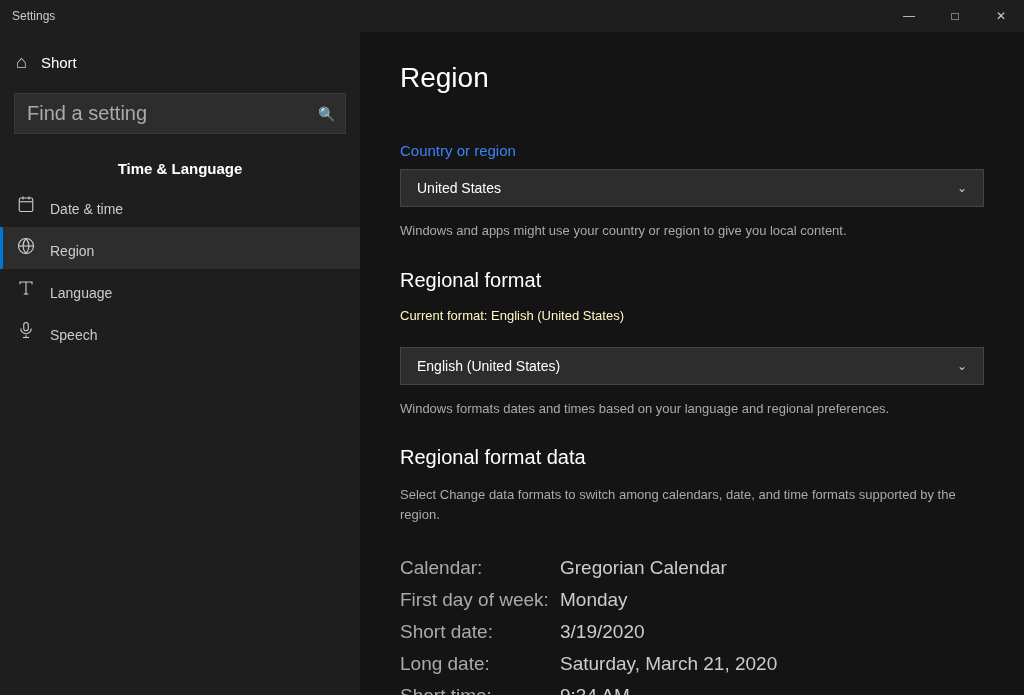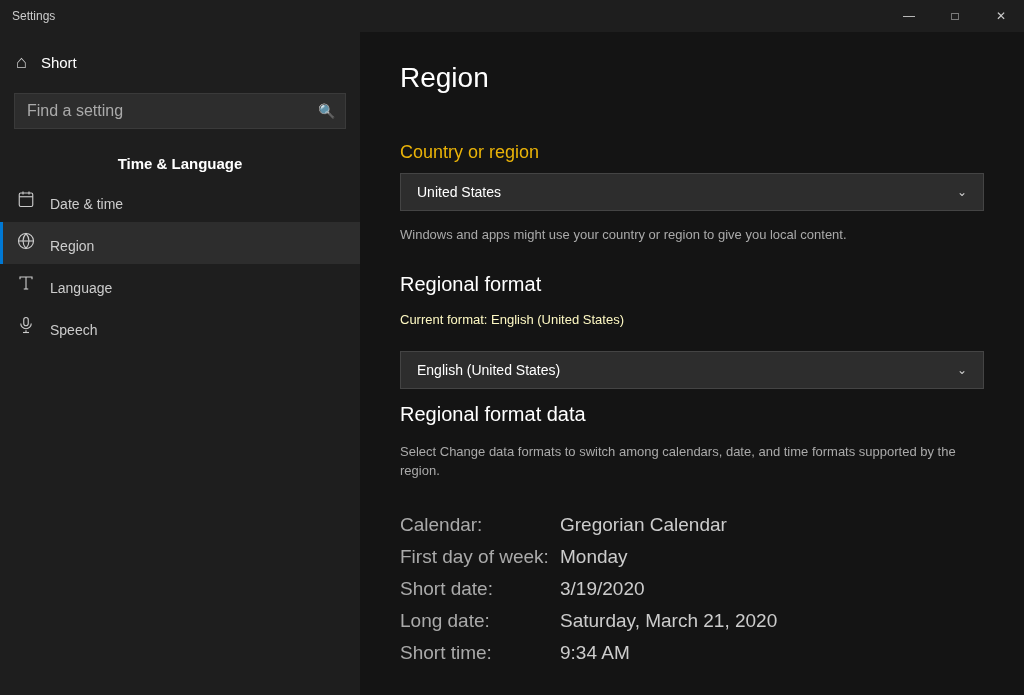--- a/index.html
+++ b/index.html
@@ -89,21 +89,21 @@
       margin: 10px 14px;
       position: relative;
     }
 
     .search-input {
       width: 100%;
       background: #2d2d2d;
       border: 1px solid #3a3a3a;
       color: #aaaaaa;
       padding: 8px 36px 8px 12px;
-      font-size: 16px;
+      font-size: 20px;
       font-family: 'Segoe UI', sans-serif;
       outline: none;
     }
 
     .search-input::placeholder {
       color: #aaaaaa;
     }
 
     .search-icon-wrap {
       position: absolute;
@@ -165,22 +165,22 @@
     }
 
     .page-title {
       font-size: 28px;
       font-weight: 300;
       color: #ffffff;
       margin-bottom: 24px;
     }
 
     .section-label {
-      font-size: 18px;
-      color: #eab308;
+      font-size: 15px;
+      color: #3b82f6;
       margin-bottom: 10px;
       margin-top: 48px;
     }
 
     .dropdown {
       width: 100%;
       background: #2d2d2d;
       border: 1px solid #444;
       color: #ffffff;
       padding: 10px 16px;
@@ -327,20 +327,21 @@
       <p class="description-text">Windows and apps might use your country or region to give you local content.</p>
     </div>
 
     <div>
       <h2 class="section-heading">Regional format</h2>
       <div class="format-label">Current format: English (United States)</div>
       <div class="dropdown">
         <span>English (United States)</span>
         <span class="dropdown-arrow">⌄</span>
       </div>
+      <p class="description-text">Windows formats dates and times based on your language and regional preferences.</p>
     </div>
 
     <div>
       <h2 class="section-heading">Regional format data</h2>
       <p class="description-text">Select Change data formats to switch among calendars, date, and time formats supported by the region.</p>
 
       <div class="data-table">
 
       <div class="data-row">
             <span class="data-row-label">Calendar:</span>

